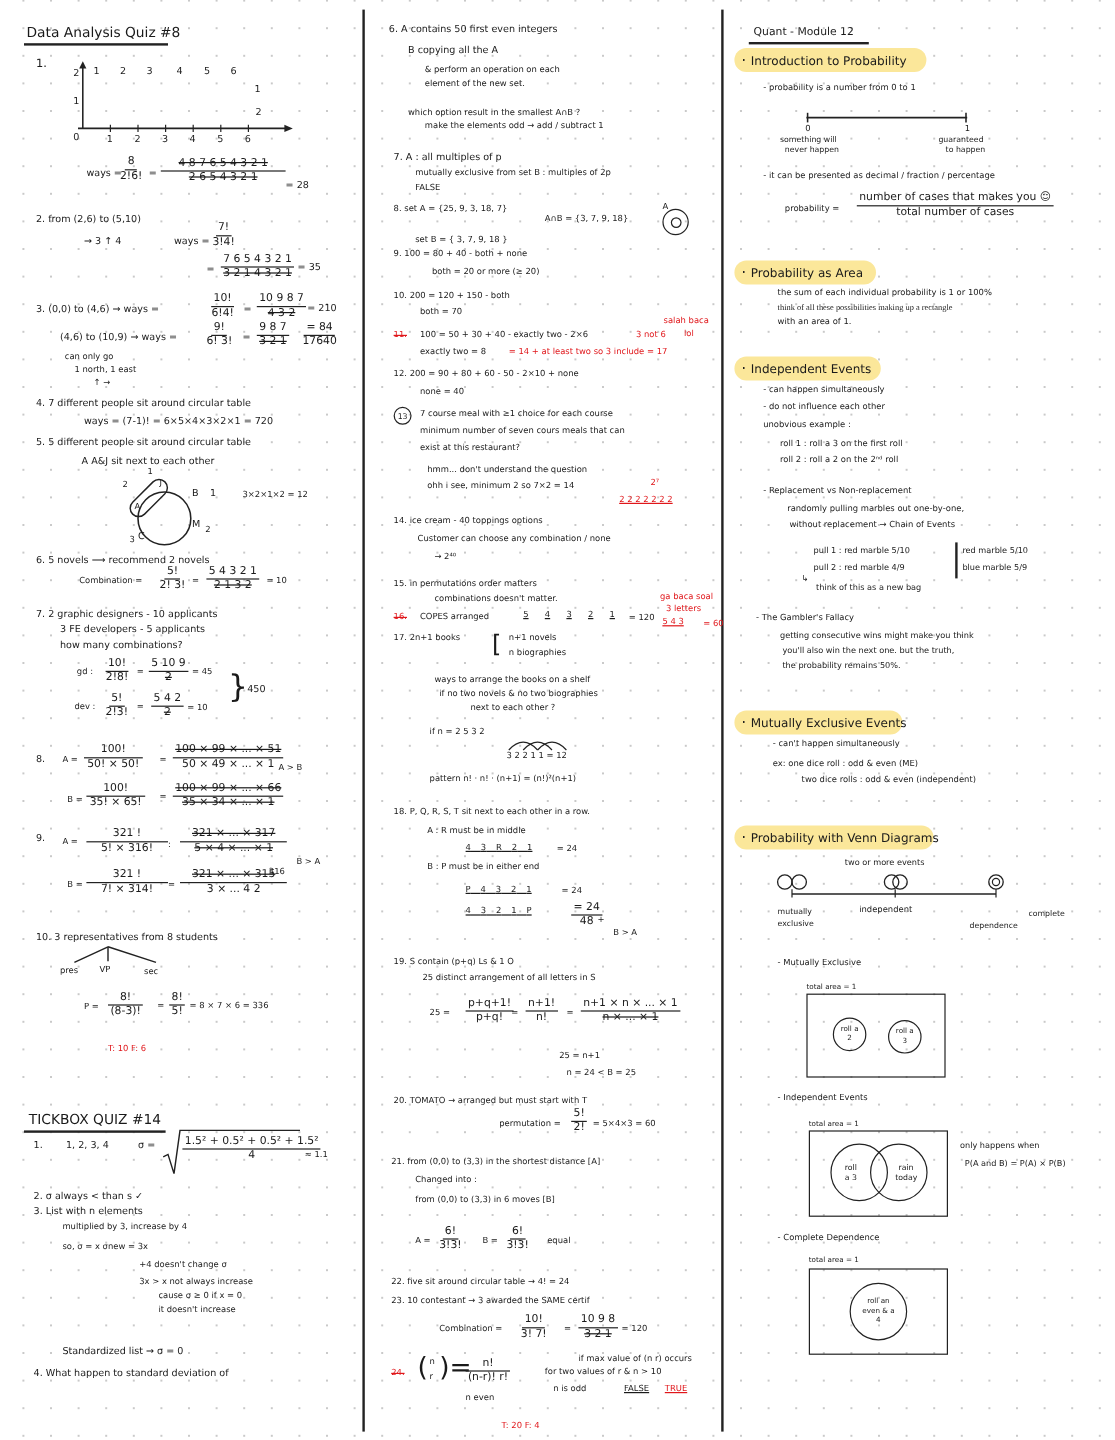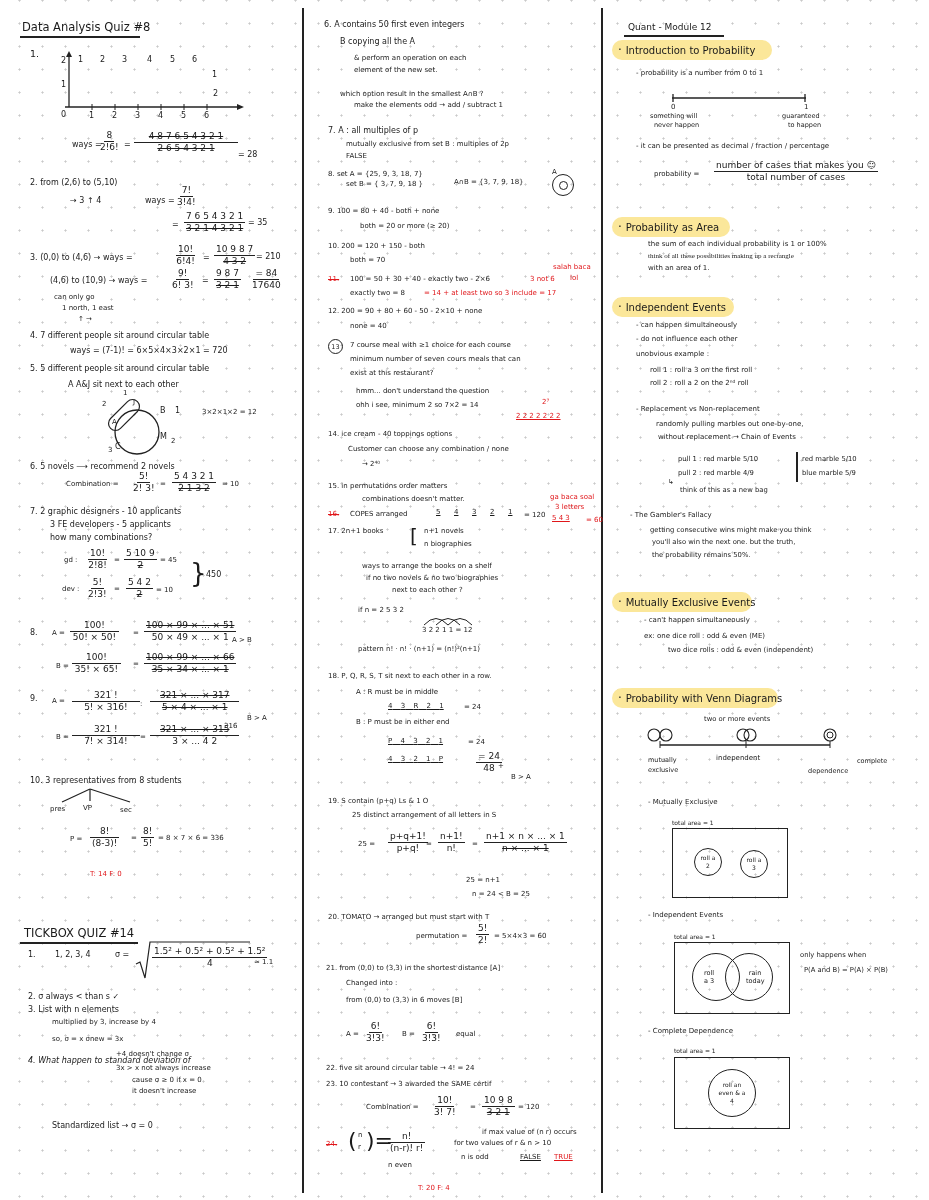--- a/index.html
+++ b/index.html
@@ -250,21 +250,21 @@
   <div class="frac xs" style="left:90px;top:826px;">
     <span class="n" style="padding:0 10px;">8!</span>
     <span>(8-3)!</span>
   </div>
   <div class="t xs" style="left:131px;top:834px;">=</div>
   <div class="frac xs" style="left:141px;top:826px;">
     <span class="n">8!</span>
     <span>5!</span>
   </div>
   <div class="t xs" style="left:158px;top:834px;">= 8 × 7 × 6 = 336</div>
-  <div class="t xs red" style="left:90px;top:870px;">T: 14   F: 0</div>
+  <div class="t xs red" style="left:90px;top:870px;">T: 10   F: 6</div>
 
   <div class="t lg" style="left:24px;top:926px;">TICKBOX QUIZ #14</div>
   <div class="uline" style="left:20px;top:942px;width:118px;"></div>
   <div class="t sm" style="left:28px;top:950px;">1.</div>
   <div class="t sm" style="left:55px;top:950px;">1, 2, 3, 4</div>
   <div class="t sm" style="left:115px;top:950px;">σ =</div>
   <svg style="left:136px;top:940px;" width="115" height="40">
     <polyline points="0,24 4,22 9,38 14,2 114,2" fill="none" stroke="#222" stroke-width="1.2"></polyline>
   </svg>
   <div class="frac xs" style="left:152px;top:946px;">
@@ -273,38 +273,38 @@
   </div>
   <div class="t xs" style="left:254px;top:958px;">≈ 1.1</div>
   <div class="t sm" style="left:28px;top:992px;">2.  σ always &lt; than s  ✓</div>
   <div class="t sm" style="left:28px;top:1005px;">3.  List with n elements</div>
   <div class="t xs" style="left:52px;top:1018px;">multiplied by 3, increase by 4</div>
   <div class="t xs" style="left:52px;top:1035px;">so, σ = x    σnew = 3x</div>
   <div class="t xs" style="left:116px;top:1050px;">+4 doesn't change σ</div>
   <div class="t xs" style="left:116px;top:1064px;">3x &gt; x  not always increase</div>
   <div class="t xs" style="left:132px;top:1076px;">cause σ ≥ 0  if x = 0</div>
   <div class="t xs" style="left:132px;top:1087px;">it doesn't increase</div>
-  <div class="t sm" style="left:28px;top:1056px;font-style:italic;">4.  What happen to standard deviation of</div>
+  <div class="t sm" style="left:28px;top:1140px;">4.  What happen to standard deviation of</div>
   <div class="t sm" style="left:52px;top:1121px;">Standardized list → σ = 0</div>
 </div>
 
 <div class="col" id="c2">
   <div class="t sm" style="left:18px;top:20px;">6.  A contains 50 first even integers</div>
   <div class="t sm" style="left:34px;top:37px;">B  copying all the A</div>
   <div class="t xs" style="left:48px;top:54px;">&amp; perform an operation on each</div>
   <div class="t xs" style="left:48px;top:66px;">element of the new set.</div>
   <div class="t xs" style="left:34px;top:90px;">which option result in the smallest A∩B ?</div>
   <div class="t xs" style="left:48px;top:101px;">make the elements odd → add / subtract 1</div>
 
   <div class="t sm" style="left:22px;top:126px;">7.  A : all multiples of p</div>
   <div class="t xs" style="left:40px;top:140px;">mutually exclusive from set B : multiples of 2p</div>
   <div class="t xs" style="left:40px;top:152px;">FALSE</div>
 
   <div class="t xs" style="left:22px;top:170px;">8.  set A = {25, 9, 3, 18, 7}</div>
-  <div class="t xs" style="left:40px;top:180px;">set B = { 3, 7, 9, 18 }</div>
+  <div class="t xs" style="left:40px;top:196px;">set B = { 3, 7, 9, 18 }</div>
   <div class="t xs" style="left:148px;top:178px;">A∩B = {3, 7, 9, 18}</div>
   <div class="t xs" style="left:246px;top:168px;">A</div>
   <div class="circ" style="left:246px;top:174px;width:20px;height:20px;"></div>
   <div class="circ" style="left:253px;top:181px;width:7px;height:7px;"></div>
 
   <div class="t xs" style="left:22px;top:207px;">9.   100 = 80 + 40 - both + none</div>
   <div class="t xs" style="left:54px;top:222px;">both = 20 or more (≥ 20)</div>
   <div class="t xs" style="left:22px;top:242px;">10.  200 = 120 + 150 - both</div>
   <div class="t xs" style="left:44px;top:256px;">both = 70</div>
 

